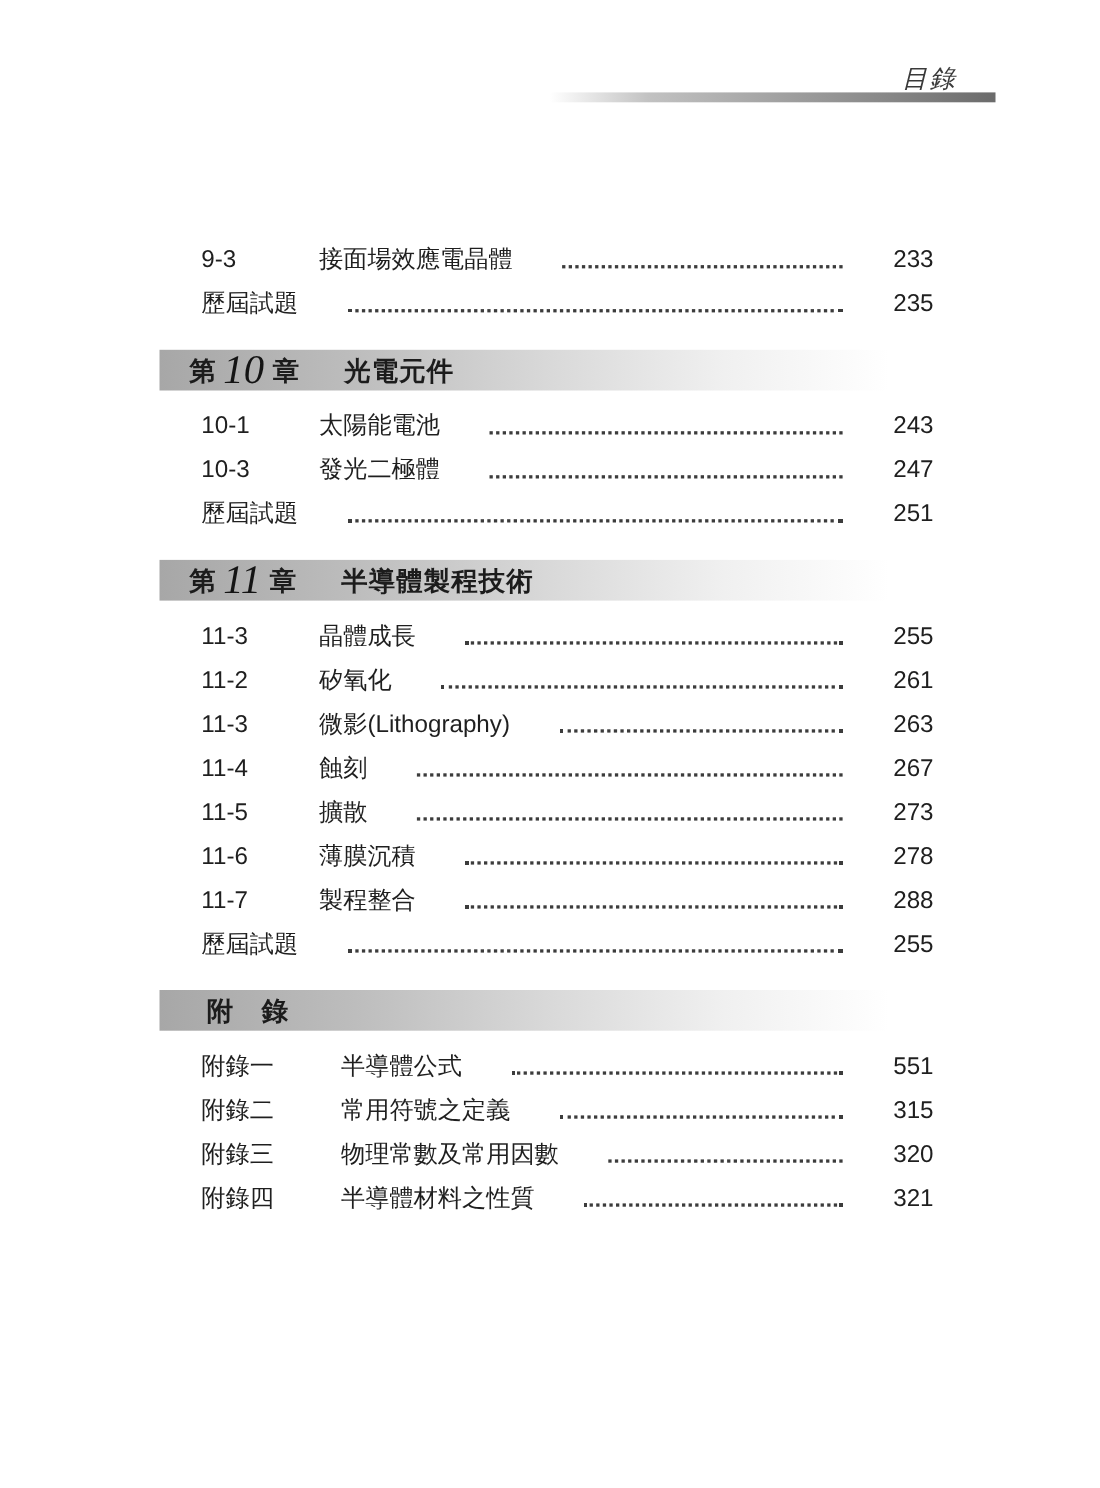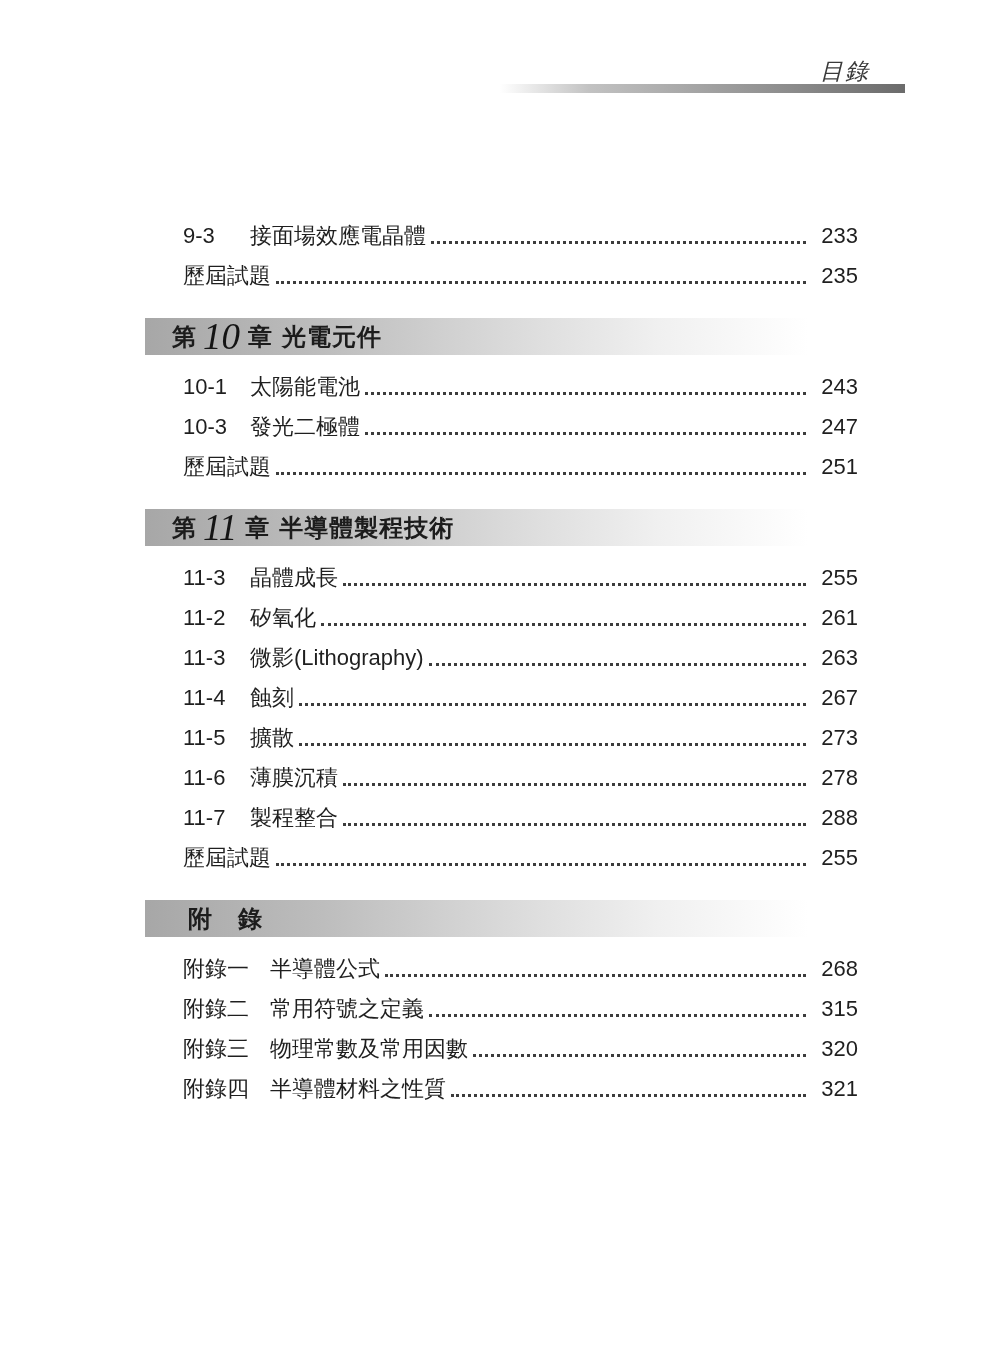--- a/index.html
+++ b/index.html
@@ -34,39 +34,39 @@
   .ch-pre, .ch-suf {
     font-size:24px; font-weight:bold; color:#1c1c1c;
   }
   .ch-num {
     font-family:"Liberation Serif","DejaVu Serif",serif;
     font-style:italic; font-size:37px; line-height:37px;
     margin:0 7px; color:#141414;
   }
   .ch-suf { margin-left:1px; }
   .ch-title {
-    font-size:24px; font-weight:bold; margin-left:10px; color:#1c1c1c;
+    font-size:24px; font-weight:bold; margin-left:41px; color:#1c1c1c;
     letter-spacing:1px;
   }
   .band.appendix .ch-title { margin-left:16px; }
 
   
   .row {
     display:flex; height:40px; line-height:40px;
-    margin-left:38px; font-size:22px;
+    margin-left:38px; font-size:22px;gap:40px;
   }
   .num { min-width:67px; }
   .grp-appendix .num { min-width:87px; }
   .title { white-space:nowrap; }
   .dots { flex:1; position:relative; }
   .dots::after {
     content:""; position:absolute; left:5px; right:6px; bottom:12px;
     border-bottom:3px dotted #3c3c3c;
   }
-  .pg { min-width:46px; text-align:right; }
+  .pg { min-width:46px; }
 </style>
 </head>
 <body>
 
 <div class="page">
 
   <span class="page-title">目錄</span>
   <div class="header-rule"></div>
 
   <div class="toc-main">
@@ -168,21 +168,21 @@
     </div>
 
     <div class="grp grp-appendix">
       <div class="band appendix">
         <span class="ch-title">附　錄</span>
       </div>
       <div class="row">
         <span class="num">附錄一</span>
         <span class="title">半導體公式</span>
         <span class="dots"></span>
-        <span class="pg">268</span>
+        <span class="pg">551</span>
       </div>
       <div class="row">
         <span class="num">附錄二</span>
         <span class="title">常用符號之定義</span>
         <span class="dots"></span>
         <span class="pg">315</span>
       </div>
       <div class="row">
         <span class="num">附錄三</span>
         <span class="title">物理常數及常用因數</span>

